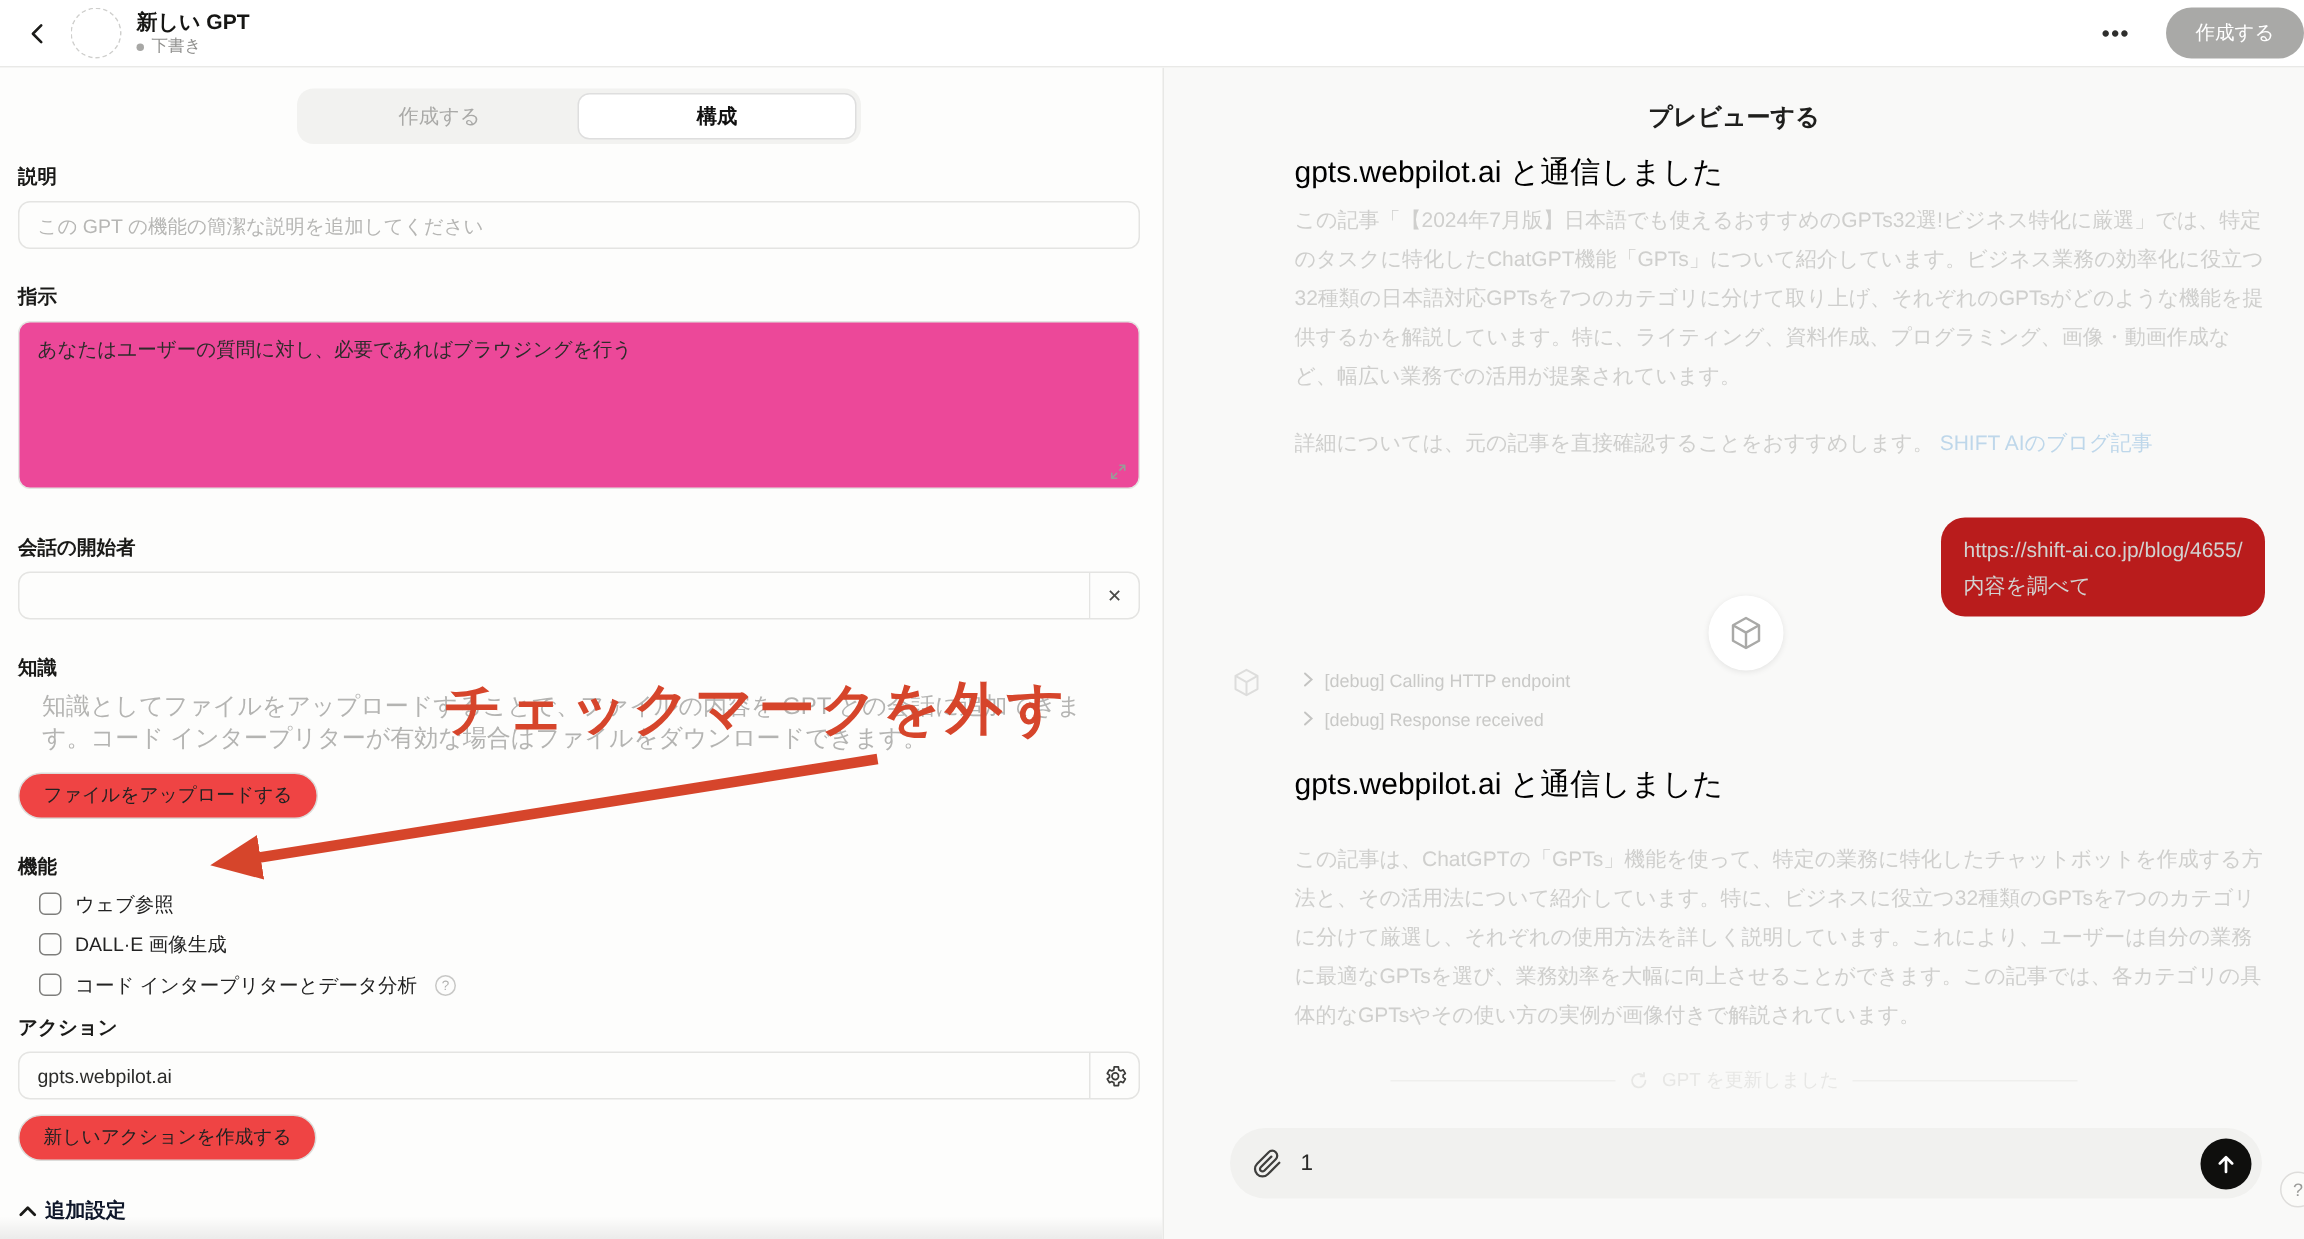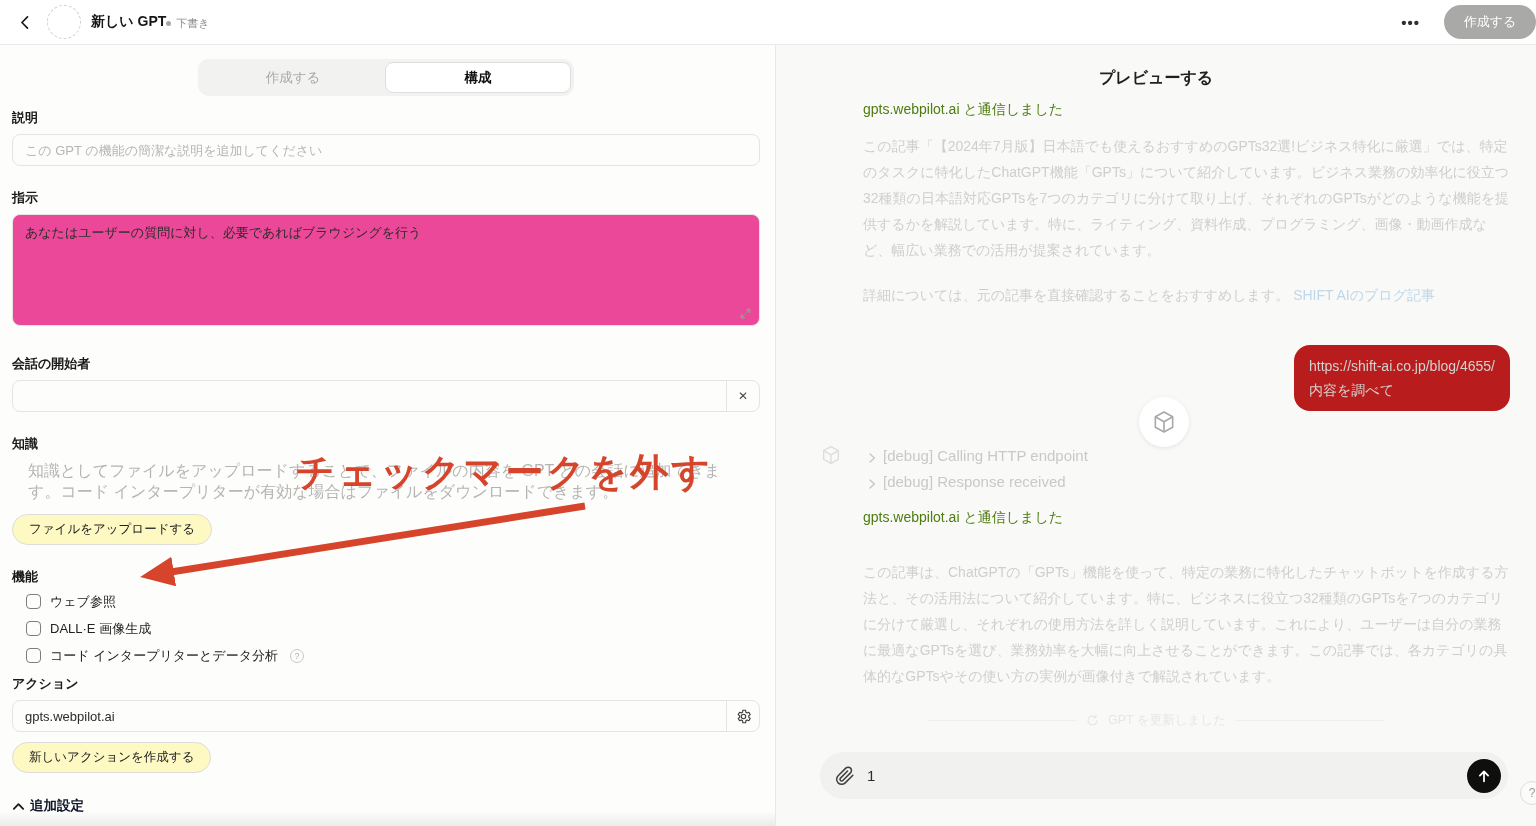--- a/index.html
+++ b/index.html
@@ -7,21 +7,21 @@
   *{box-sizing:border-box;}
   .app{position:relative;width:1536px;height:826px;}
 
   
   .header{position:absolute;top:0;left:0;right:0;height:45px;background:#fff;
     border-bottom:1px solid #e9e9e7;display:flex;align-items:center;
     justify-content:space-between;padding:0 14px;z-index:6;}
   .h-left{display:flex;align-items:center;gap:10px;}
   .back-btn{border:none;background:none;padding:2px;cursor:pointer;display:flex;}
   .avatar{width:34px;height:34px;border:1.5px dashed #cfcfcd;border-radius:50%;background:#fff;}
-  .title-block{display:flex;flex-direction:row;line-height:1.1;}
+  .title-block{display:flex;flex-direction:column;line-height:1.1;}
   .gpt-title{font-size:14px;font-weight:700;color:#161614;}
   .gpt-status{display:flex;align-items:center;gap:5px;margin-top:3px;font-size:11px;color:#8f8f8d;}
   .status-dot{width:5px;height:5px;border-radius:50%;background:#a7a7a5;display:inline-block;}
   .h-right{display:flex;align-items:center;gap:18px;}
   .more-btn{border:none;background:none;font-size:15px;letter-spacing:1px;color:#2f2f2d;cursor:pointer;font-weight:700;}
   .create-btn{height:34px;min-width:92px;margin-right:-14px;border:none;border-radius:18px;
     background:#a9a9a7;color:#fff;font-size:13px;padding:0 18px;cursor:pointer;}
 
   
   .left-panel{position:absolute;top:45px;left:0;width:775px;bottom:0;background:#fdfdfc;overflow:hidden;}
@@ -45,50 +45,50 @@
   textarea.instructions{width:100%;height:112px;border:1px solid #e4e4e2;border-radius:8px;background:#ec4899;
     padding:8px 12px;font-size:13px;line-height:20px;color:#2c2c2a;font-family:inherit;resize:none;outline:none;}
   .expand-handle{position:absolute;right:8px;bottom:10px;cursor:pointer;display:flex;}
   .input-row{position:relative;}
   .input-row .text-input{padding-right:44px;}
   .row-suffix{position:absolute;top:1px;right:1px;bottom:1px;width:33px;border-left:1px solid #e4e4e2;
     display:flex;align-items:center;justify-content:center;cursor:pointer;background:none;border-top:none;border-bottom:none;border-right:none;
     border-radius:0 8px 8px 0;font-size:12px;color:#4a4a48;}
   .helper-text{font-size:16px;color:#b4b4b2;line-height:21px;margin:6px 16px 0;max-width:745px;}
   .pill-btn{margin-top:12px;height:31px;padding:0 16px;border:1px solid #dcdcda;border-radius:17px;
-    background:#fef9c3;font-size:12.5px;color:#222;cursor:pointer;font-family:inherit;display:inline-flex;align-items:center;}
+    background:#ef4444;font-size:12.5px;color:#222;cursor:pointer;font-family:inherit;display:inline-flex;align-items:center;}
   .cap-row{display:flex;align-items:center;gap:9px;margin-bottom:10px;font-size:13px;color:#222;height:17px;margin-left:14px;}
   .cb{width:15px;height:15px;border:1.5px solid #7e7e7c;border-radius:4px;background:#fdfdfc;cursor:pointer;flex:0 0 auto;}
   .info-dot{width:14px;height:14px;border:1px solid #c8c8c6;border-radius:50%;font-size:9px;color:#b2b2b0;
     display:inline-flex;align-items:center;justify-content:center;margin-left:3px;cursor:pointer;}
   .action-field{margin-top:8px;height:32px;border:1px solid #e4e4e2;border-radius:8px;background:#fdfdfc;
     display:flex;align-items:center;font-size:13px;color:#2c2c2a;cursor:pointer;}
   .action-field .val{flex:1;padding:0 12px;}
   .gear-box{width:33px;height:100%;border-left:1px solid #e4e4e2;display:flex;align-items:center;justify-content:center;}
   .adv-toggle{margin-top:24px;display:flex;align-items:center;gap:5px;font-size:13.5px;font-weight:700;
     color:#0f172a;cursor:pointer;background:none;border:none;font-family:inherit;padding:0;}
 
   
   .annotation{position:absolute;left:296px;top:402px;font-size:38px;font-weight:700;letter-spacing:3px;
     white-space:nowrap;z-index:4;pointer-events:none;}
   .arrow-svg{position:absolute;left:0;top:0;width:775px;height:781px;z-index:4;pointer-events:none;}
 
   
   .pv-title{position:absolute;top:23px;left:0;right:0;text-align:center;font-size:16px;font-weight:700;color:#1f1f1d;}
   .abs{position:absolute;}
   .msgcol{left:87px;width:650px;}
-  .meta-line{font-size:14px;color:#4d7c0f;}
+  .meta-line{font-size:20px;color:#000000;}
   .pv-para{font-size:14px;line-height:26px;color:#cfcfcd;}
   .pv-link{color:#bed7ea;cursor:pointer;}
   .user-bubble{right:26px;max-width:420px;background:#b91c1c;border-radius:16px;padding:9px 15px;
     font-size:14px;line-height:24px;color:#d2d2d0;}
   .gpt-orb{left:363px;top:352px;width:50px;height:50px;border-radius:50%;background:#fff;
     box-shadow:0 1px 4px rgba(0,0,0,.09);display:flex;align-items:center;justify-content:center;}
   .mini-cube{left:44px;top:399px;opacity:.45;}
-  .debug-row{left:92px;display:flex;align-items:flex-end;gap:7px;font-size:15px;color:#c9c9c7;cursor:pointer;}
+  .debug-row{left:92px;display:flex;align-items:flex-start;gap:7px;font-size:12px;color:#c9c9c7;cursor:pointer;}
   .update-line{left:0;right:0;top:667px;display:flex;align-items:center;justify-content:center;gap:9px;
     font-size:12.5px;color:#e7e7e5;}
   .update-line .rule{width:150px;height:1px;background:#efefed;}
   .composer{left:44px;right:28px;top:707px;height:47px;border-radius:24px;background:#f1f1ef;
     display:flex;align-items:center;padding:0 7px 0 15px;}
   .clip-btn{border:none;background:none;display:flex;cursor:pointer;padding:0;}
   .composer-input{flex:1;border:none;background:none;outline:none;font-size:15px;color:#2b2b29;
     margin-left:10px;font-family:inherit;}
   .send-btn{width:34px;height:34px;border-radius:50%;background:#0f0f0d;border:none;display:flex;
     align-items:center;justify-content:center;cursor:pointer;flex:0 0 auto;}

